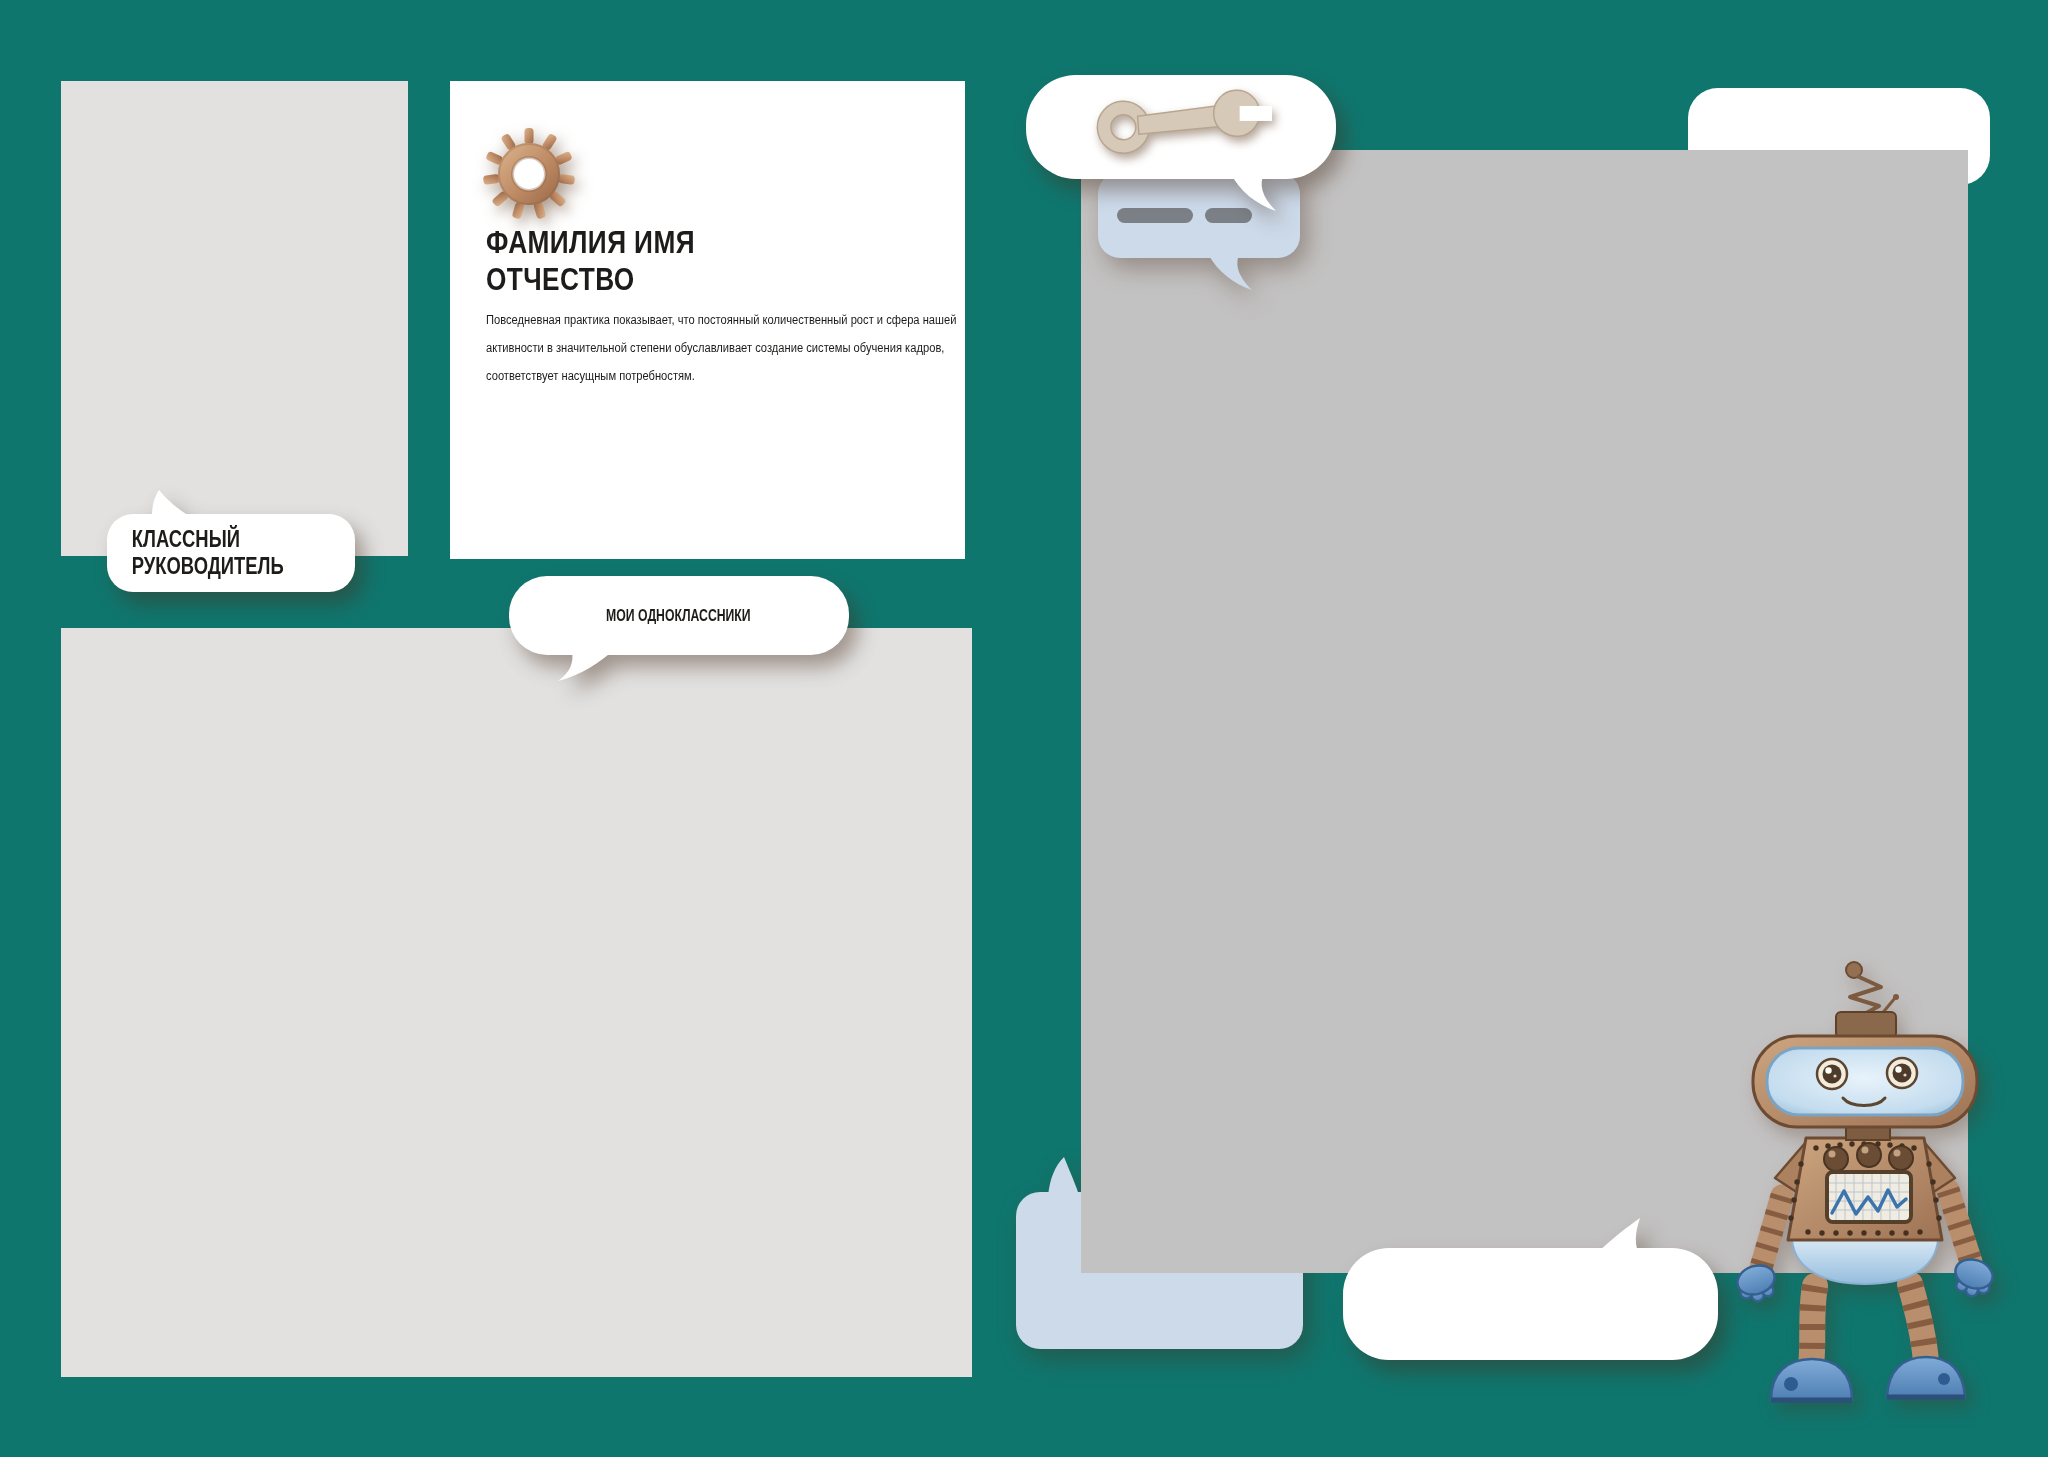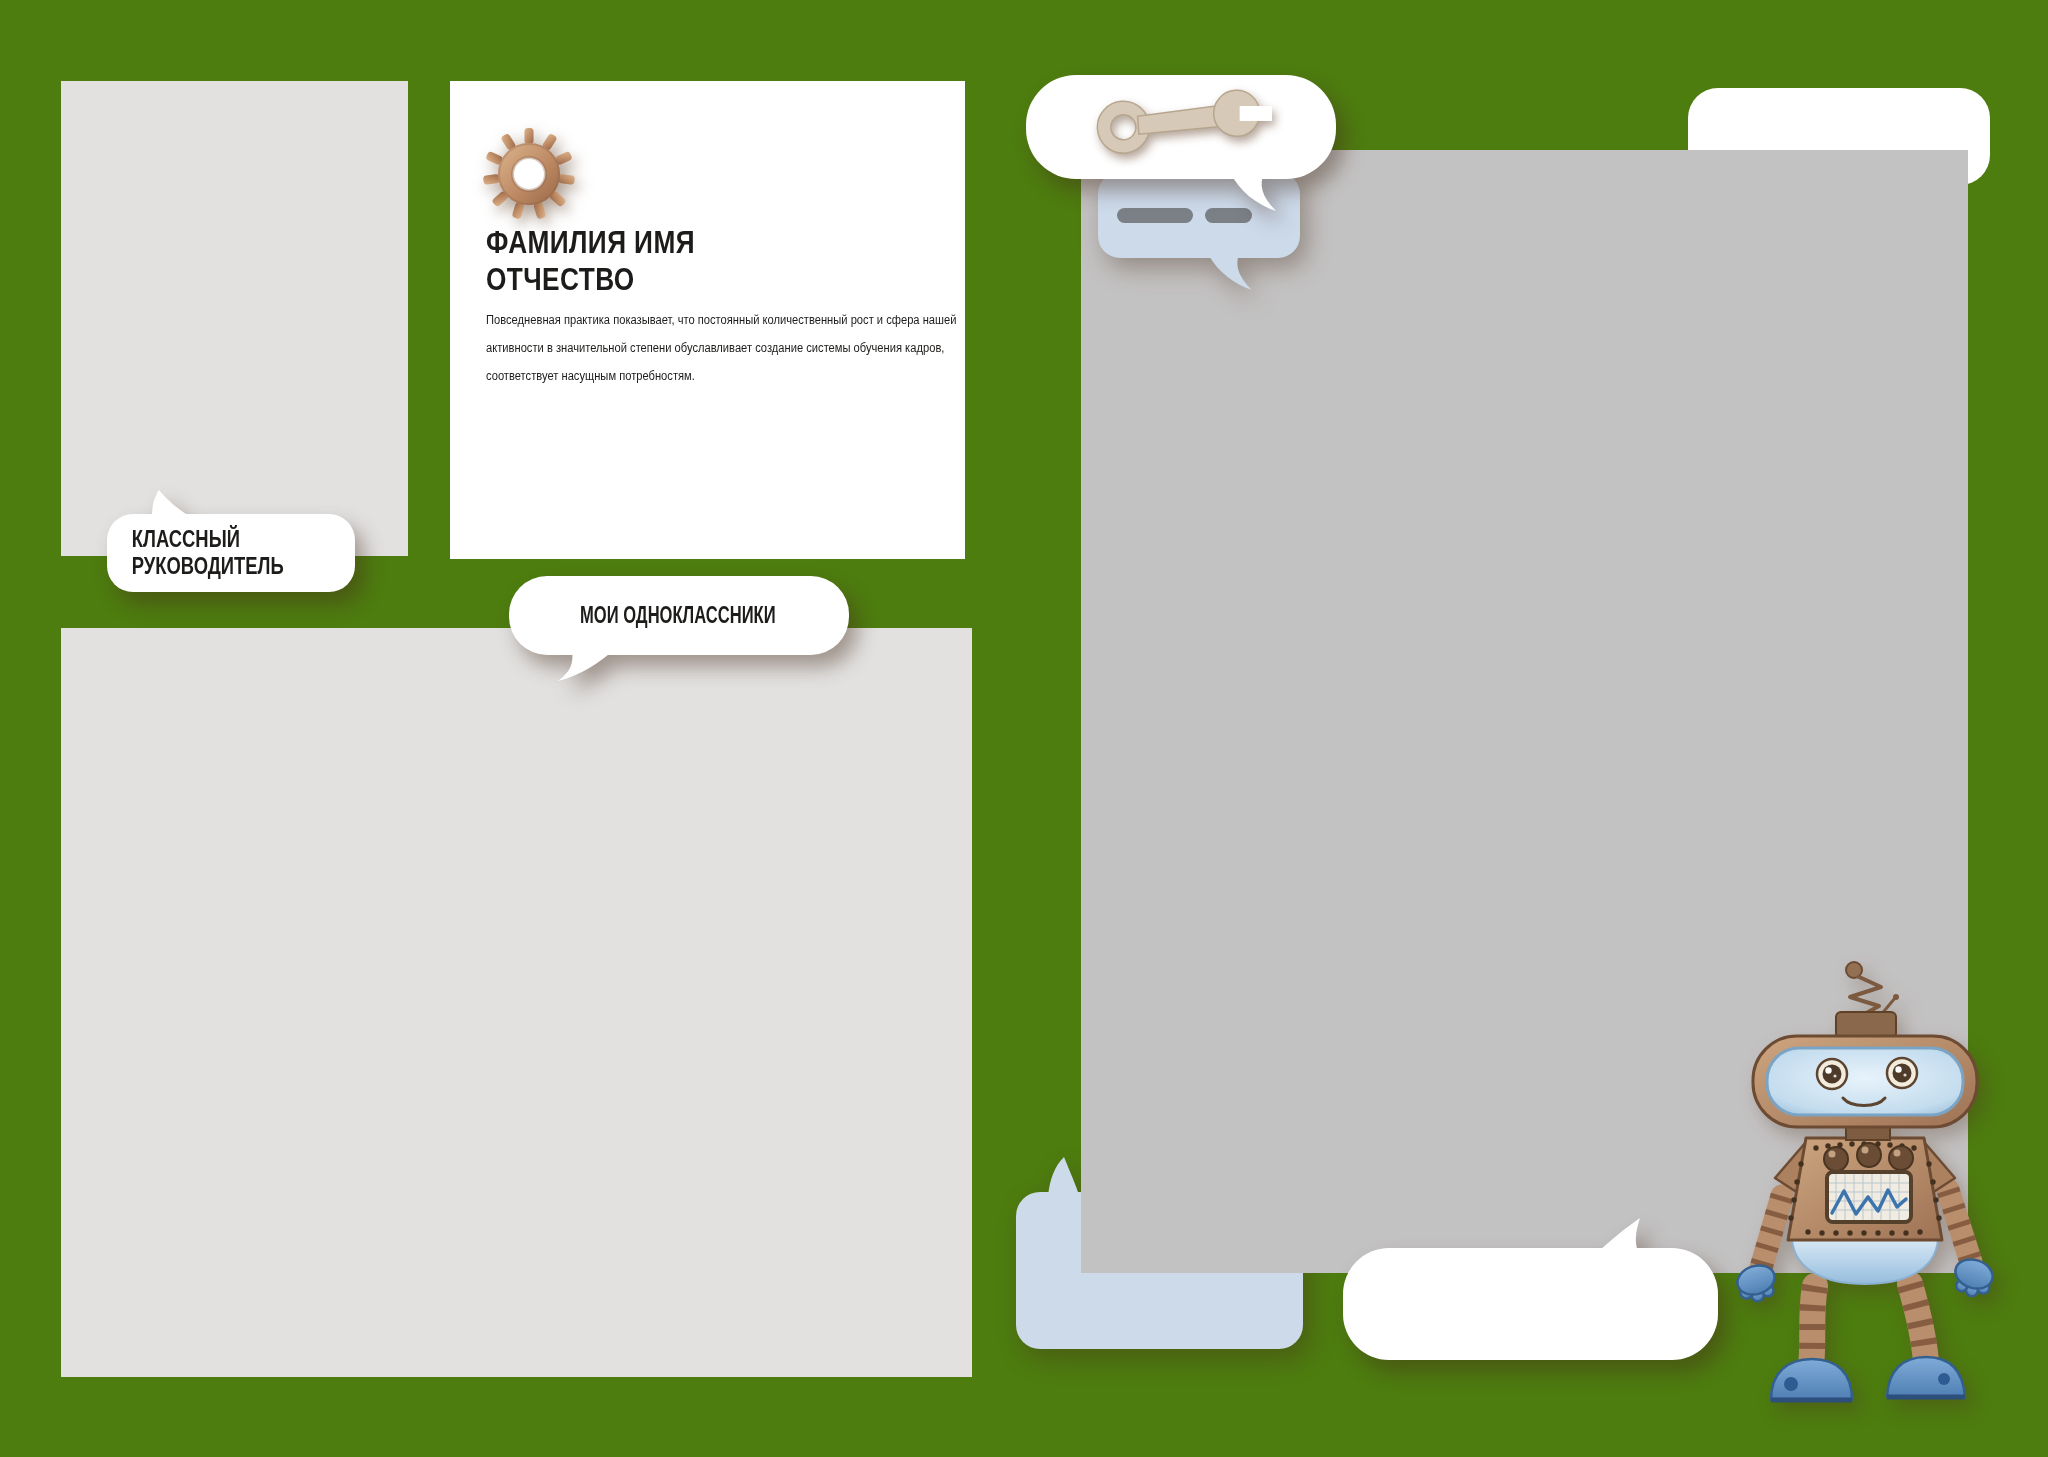--- a/index.html
+++ b/index.html
@@ -1,39 +1,39 @@
 <!DOCTYPE html>
 <html><head>
 <meta charset="utf-8">
 <style>
   html,body{margin:0;padding:0;background:#8b7765;}
   .page{
     position:relative;width:2048px;height:1457px;overflow:hidden;
-    background:#4d7c0f;
+    background:#0f766e;
     font-family:"Liberation Sans",sans-serif;
     color:#1d1c1a;
   }
   .abs{position:absolute;}
   
   .ph-light{background:#e2e1e0;}
   .ph-mid{background:#c3c2c2;}
   
   .card{background:#ffffff;}
   .card-title{position:absolute;left:486px;top:224px;width:300px;font-weight:700;font-size:32px;line-height:37px;letter-spacing:.5px;}
   .card-title .scale{display:inline-block;transform:scaleX(.82);transform-origin:left top;white-space:pre-line;}
   .card-body{position:absolute;left:486px;top:306px;width:512px;font-size:12px;line-height:28px;}
   .card-body .scale{display:inline-block;transform:scaleX(.93);transform-origin:left top;}
   
   svg.bubble{position:absolute;overflow:visible;filter:drop-shadow(9px 12px 10px rgba(70,44,26,.42));}
   svg.bubble-soft{filter:drop-shadow(7px 10px 12px rgba(70,44,26,.38));}
   .bubble-label{position:absolute;display:flex;align-items:center;justify-content:center;text-align:left;font-weight:700;}
   .bubble-label .scale{display:inline-block;transform-origin:center;}
   .lbl-teacher{left:107px;top:514px;width:248px;height:78px;font-size:23px;line-height:27px;}
   .lbl-teacher .scale{transform:scaleX(.80);}
-  .lbl-classmates{left:509px;top:576px;width:338px;height:79px;font-size:23px;}
+  .lbl-classmates{left:509px;top:576px;width:338px;height:79px;font-size:17px;}
   .lbl-classmates .scale{transform:scaleX(.72);}
   .lbl-future{left:1343px;top:1248px;width:375px;height:110px;font-size:38px;}
   .lbl-future .scale{transform:scaleX(.72);}
   
   svg.gear{position:absolute;left:483px;top:128px;filter:drop-shadow(4px 6px 7px rgba(92,58,32,.5));}
   svg.wrench{position:absolute;left:1096px;top:84px;filter:drop-shadow(3px 5px 5px rgba(92,58,32,.45));}
   svg.robot{position:absolute;left:1730px;top:956px;filter:drop-shadow(7px 9px 9px rgba(80,50,30,.30));}
   .tr-rect{left:1688px;top:88px;width:302px;height:97px;background:#fff;border-radius:30px;}
 </style>
 </head>

